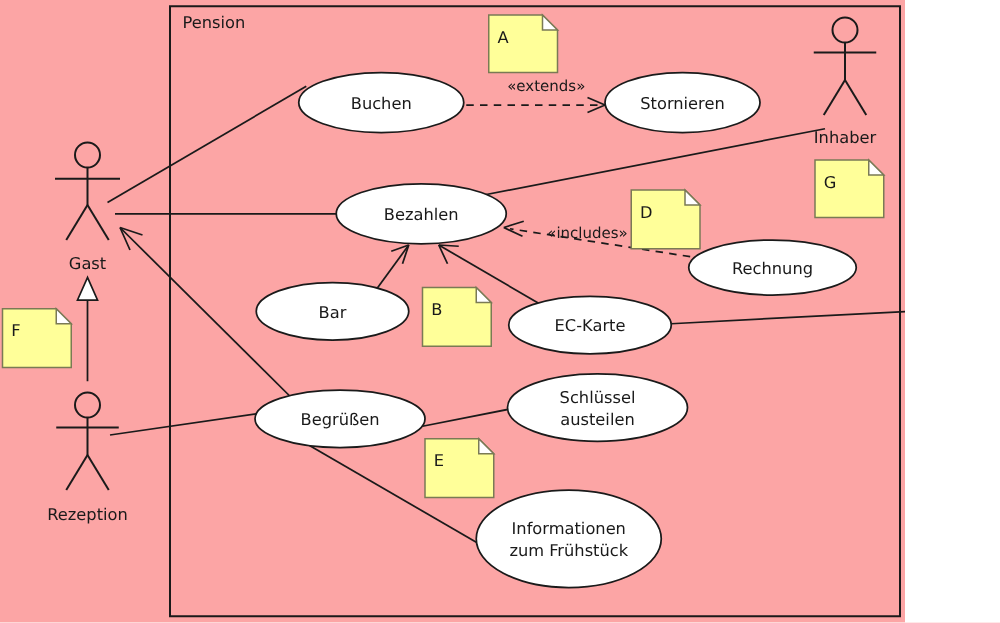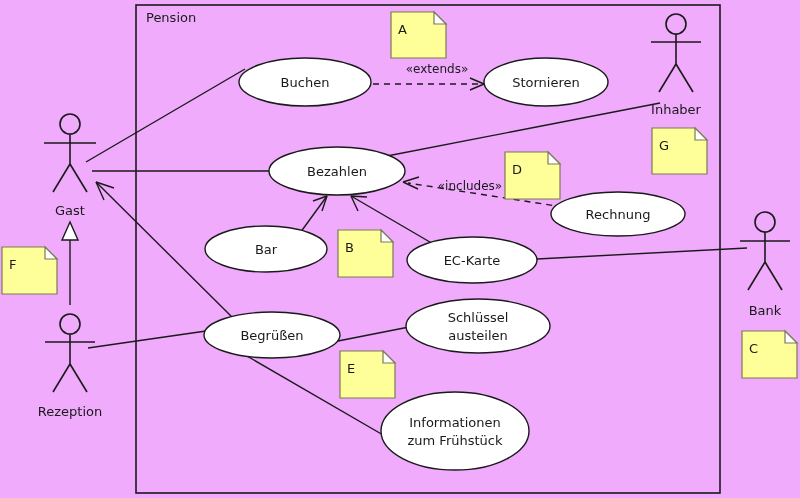--- a/index.html
+++ b/index.html
@@ -5,23 +5,23 @@
   html, body {
     margin: 0;
     padding: 0;
     background: #ffffff;
   }
   body {
     font-family: "DejaVu Sans", "Liberation Sans", sans-serif;
   }
   #diagram-root {
     position: relative;
-    width: 800px;
+    width: 724px;
     height: 498px;
-    background: #f0abfc;
+    background: #fca5a5;
     overflow: hidden;
   }
   #diagram-svg {
     position: absolute;
     left: 0;
     top: 0;
     width: 800px;
     height: 498px;
   }
   .uc-label, .actor-label, .note-label, .stereotype-label, .boundary-label {

